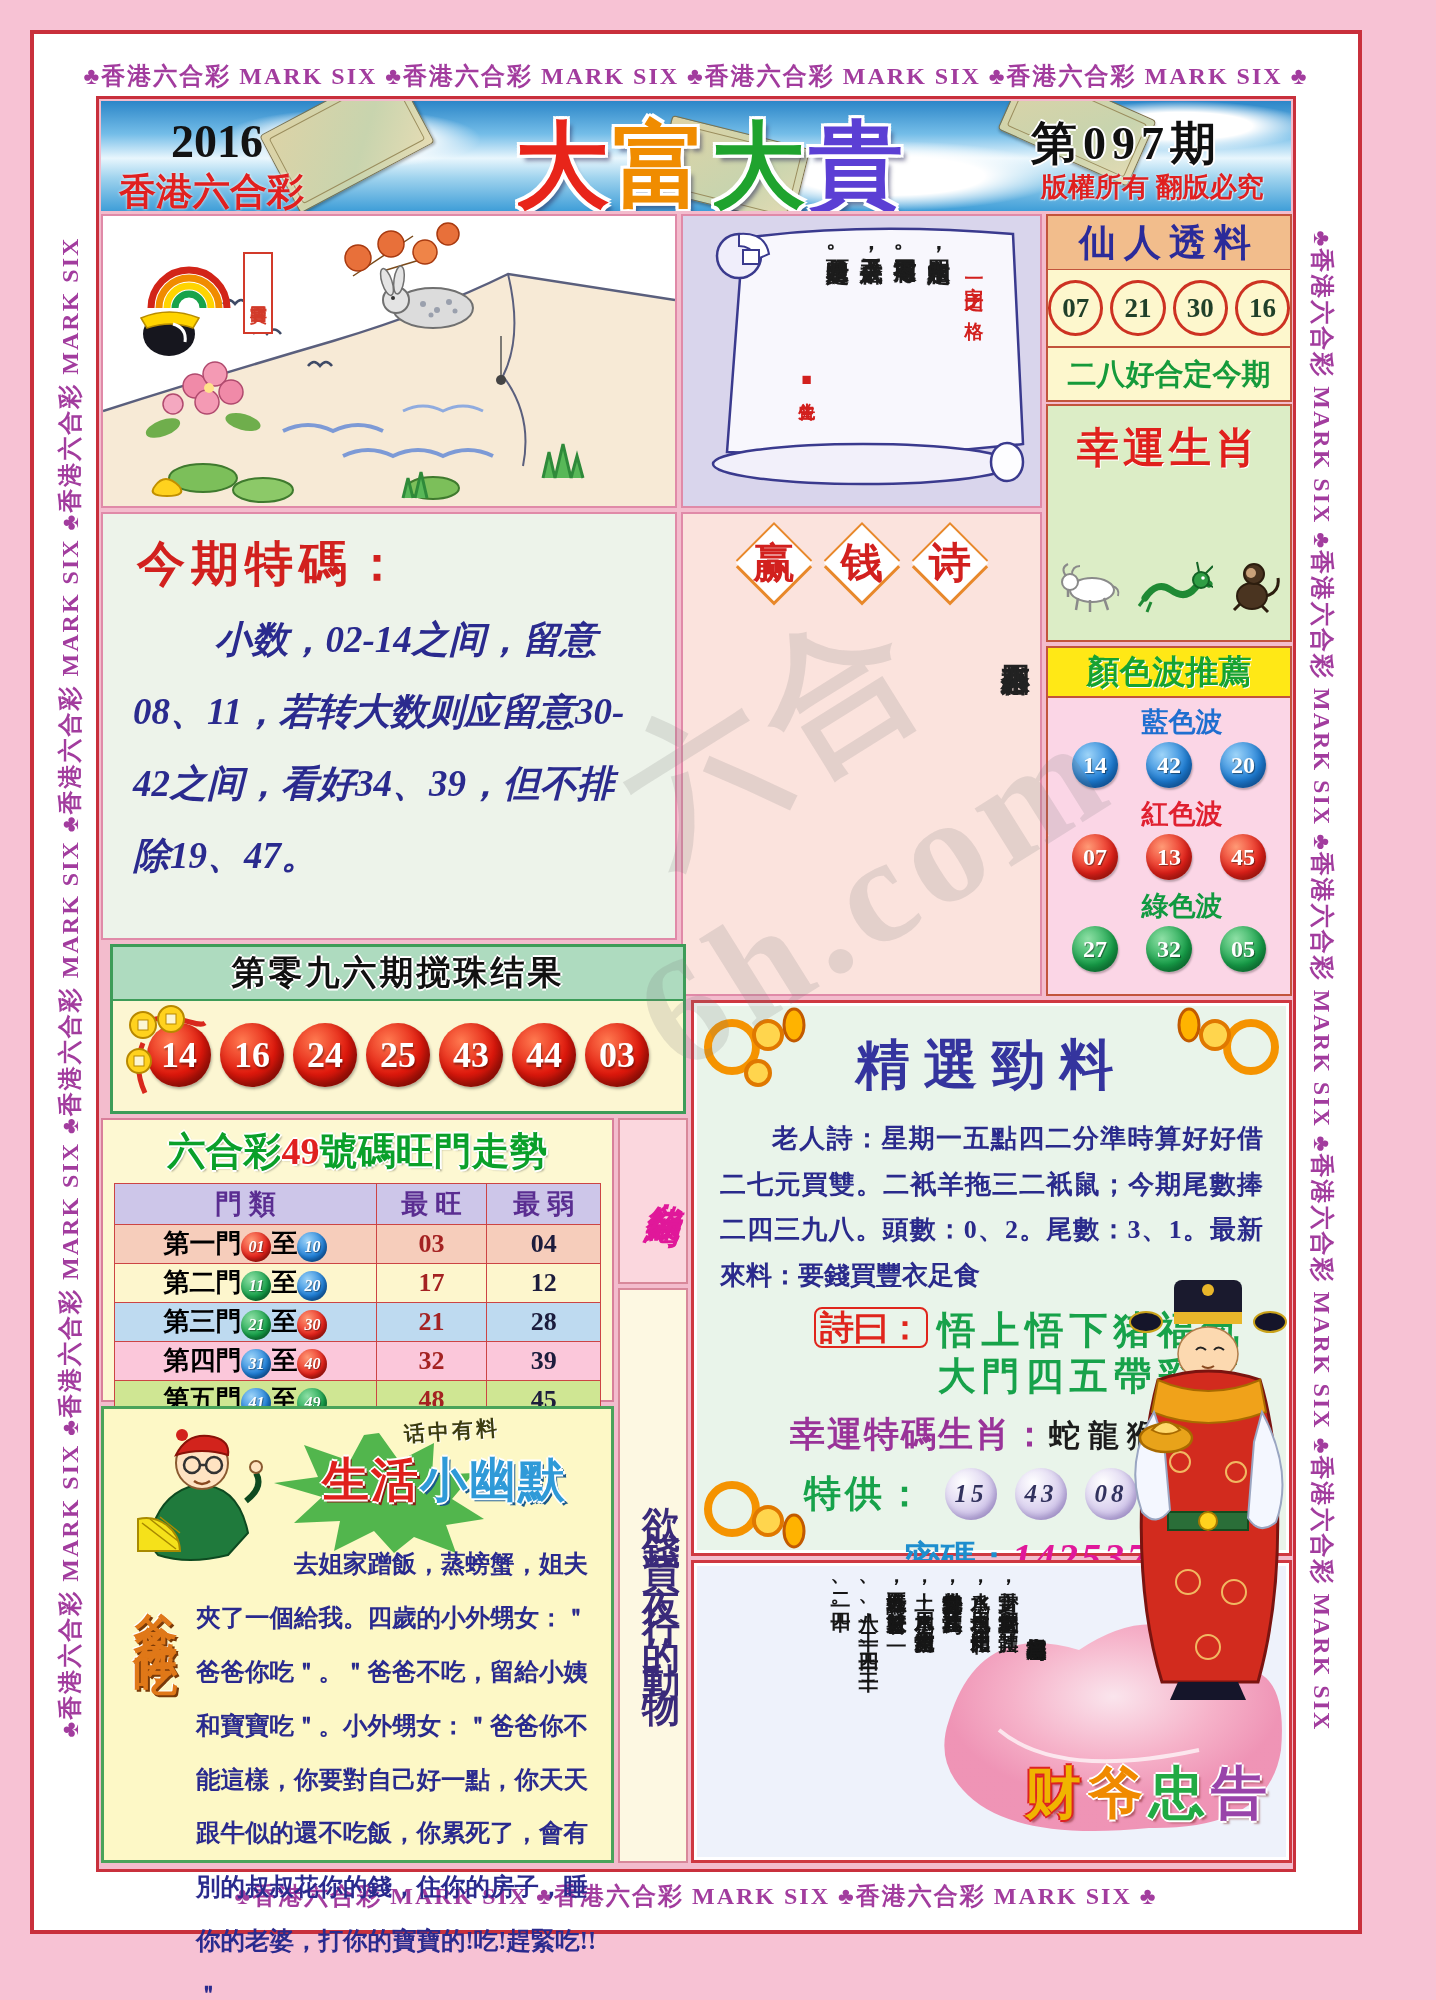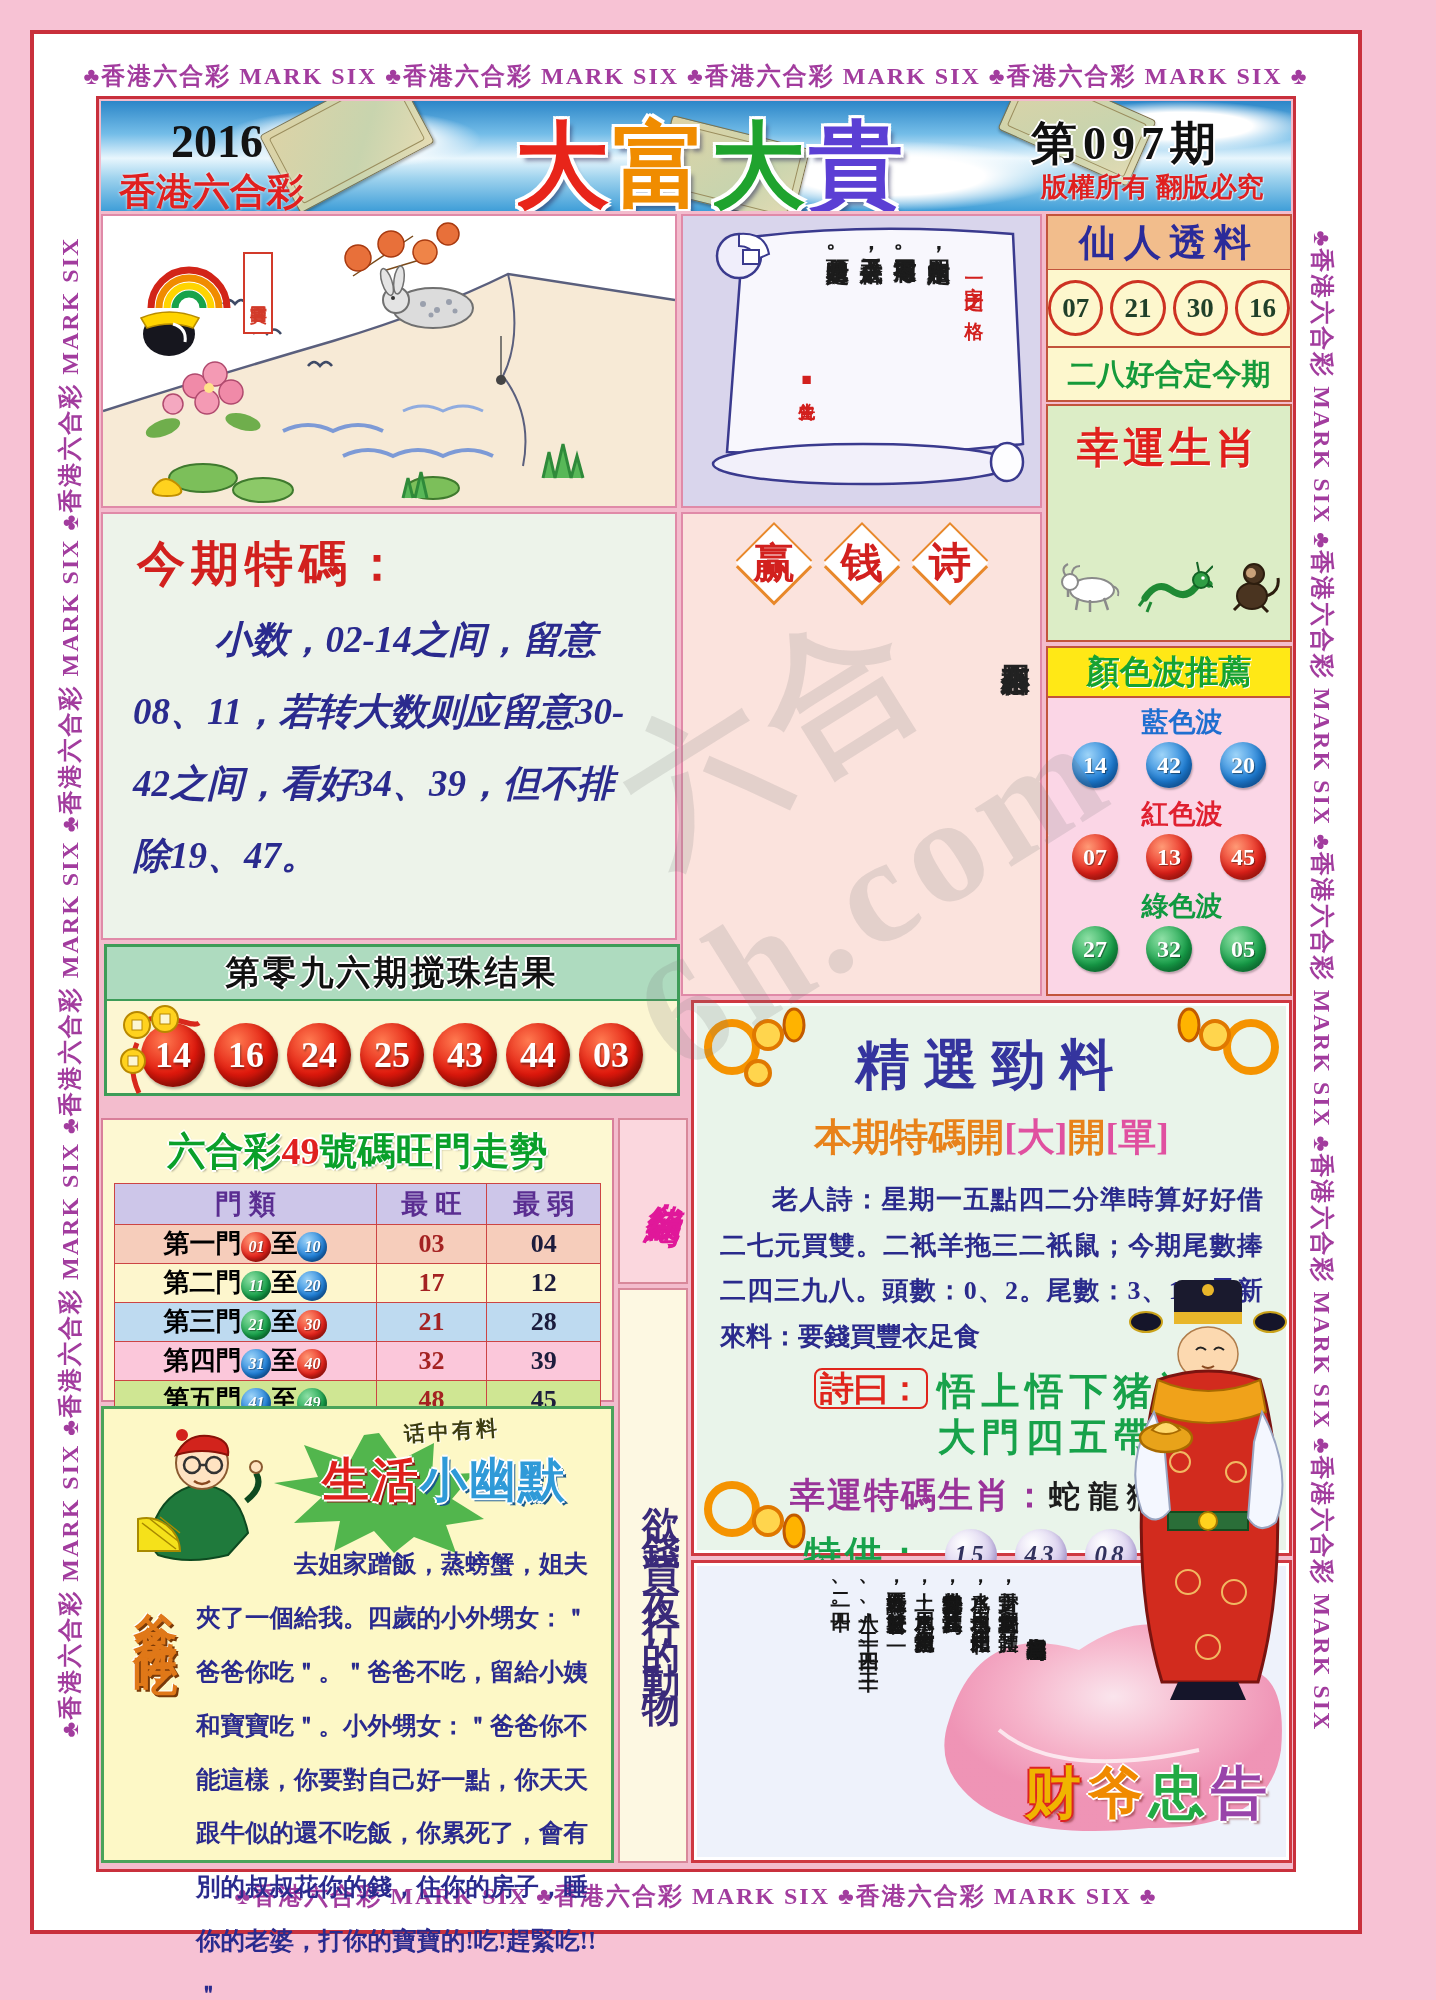--- a/index.html
+++ b/index.html
@@ -75,21 +75,21 @@
   
   .poembox{left:681px;top:512px;width:361px;height:484px;background:#fbe3dd;border:2px solid #e08aa8;}
   .poem-title{display:flex;justify-content:center;gap:34px;margin-top:22px;}
   .tile{width:54px;height:54px;background:#fff;transform:rotate(45deg);box-shadow:3px 3px 0 #e8882a,-2px -2px 0 #e8882a;
         display:flex;align-items:center;justify-content:center;}
   .tile span{transform:rotate(-45deg);color:#d2201e;font-size:42px;font-weight:bold;}
   .poem-lines{position:absolute;left:50%;transform:translateX(50%);top:128px;height:330px;writing-mode:vertical-rl;
               color:#222;font-size:29px;font-weight:bold;line-height:1.45;}
   .poem-lines .col{margin:0 14px;}
   
-  .results{left:104px;top:944px;width:576px;height:152px;border:3px solid #3d9c58;background:#fcf6d2;}
+  .results{left:110px;top:944px;width:576px;height:170px;border:3px solid #3d9c58;background:#fcf6d2;}
   .res-hdr{height:52px;background:#aedbbf;color:#111;font-size:34px;font-weight:bold;text-align:center;line-height:52px;
            letter-spacing:3px;text-shadow:-2px 0 #fff,2px 0 #fff,0 -2px #fff,0 2px #fff;border-bottom:2px solid #3d9c58;}
   .res-balls{display:flex;justify-content:center;gap:9px;margin-top:22px;}
   .resball{width:64px;height:64px;border-radius:50%;background:radial-gradient(circle at 35% 28%,#ff7a50,#e0180c 55%,#9d0a02);
            color:#fff;font-size:36px;font-weight:bold;display:flex;align-items:center;justify-content:center;
            text-shadow:1px 2px 2px rgba(0,0,0,.4);box-shadow:inset -4px -6px 10px rgba(0,0,0,.3),1px 2px 3px rgba(0,0,0,.3);}
   
   .trend{left:101px;top:1118px;width:513px;height:284px;background:#fdf8d2;border:2px solid #d87f9a;}
   .trend-title{text-align:center;font-size:38px;font-weight:bold;color:#0aa02a;margin-top:6px;
                text-shadow:-2px 0 #fff,2px 0 #fff,0 -2px #fff,0 2px #fff,2px 2px 2px rgba(0,0,0,.3);}
@@ -476,23 +476,20 @@
       <circle cx="34" cy="40" r="24" fill="none" stroke="#f59300" stroke-width="8"></circle>
       <circle cx="70" cy="28" r="14" fill="#ffd54d" stroke="#e07800" stroke-width="4"></circle>
       <ellipse cx="96" cy="18" rx="10" ry="16" fill="#ffb300" stroke="#c25a00" stroke-width="3"></ellipse>
     </svg>
     <svg class="coil" style="left:4px;bottom:4px;transform:scaleY(-1);" width="120" height="90" viewBox="0 0 120 90">
       <circle cx="34" cy="40" r="24" fill="none" stroke="#f59300" stroke-width="8"></circle>
       <circle cx="70" cy="28" r="14" fill="#ffd54d" stroke="#e07800" stroke-width="4"></circle>
       <ellipse cx="96" cy="18" rx="10" ry="16" fill="#ffb300" stroke="#c25a00" stroke-width="3"></ellipse>
     </svg>
     <div class="feat-title">精選勁料</div>
-    <div class="feat-sub">
-      <span>本期特碼開</span><span class="bk">[大]</span><span>開</span><span class="bk">[單]</span>
-    </div>
     <div class="feat-para">老人詩：星期一五點四二分準時算好好借二七元買雙。二衹羊拖三二衹鼠；今期尾數捧二四三九八。頭數：0、2。尾數：3、1。最新來料：要錢買豐衣足食</div>
     <div class="feat-verse">
       <span class="verse-label">詩曰：</span>
       <span class="verse-lines">
         <div>悟上悟下猪福氣</div>
         <div>大門四五帶彩來</div>
       </span>
     </div>
     <div class="feat-lucky">
       <span>幸運特碼生肖：</span><span class="val">蛇龍猴</span>

